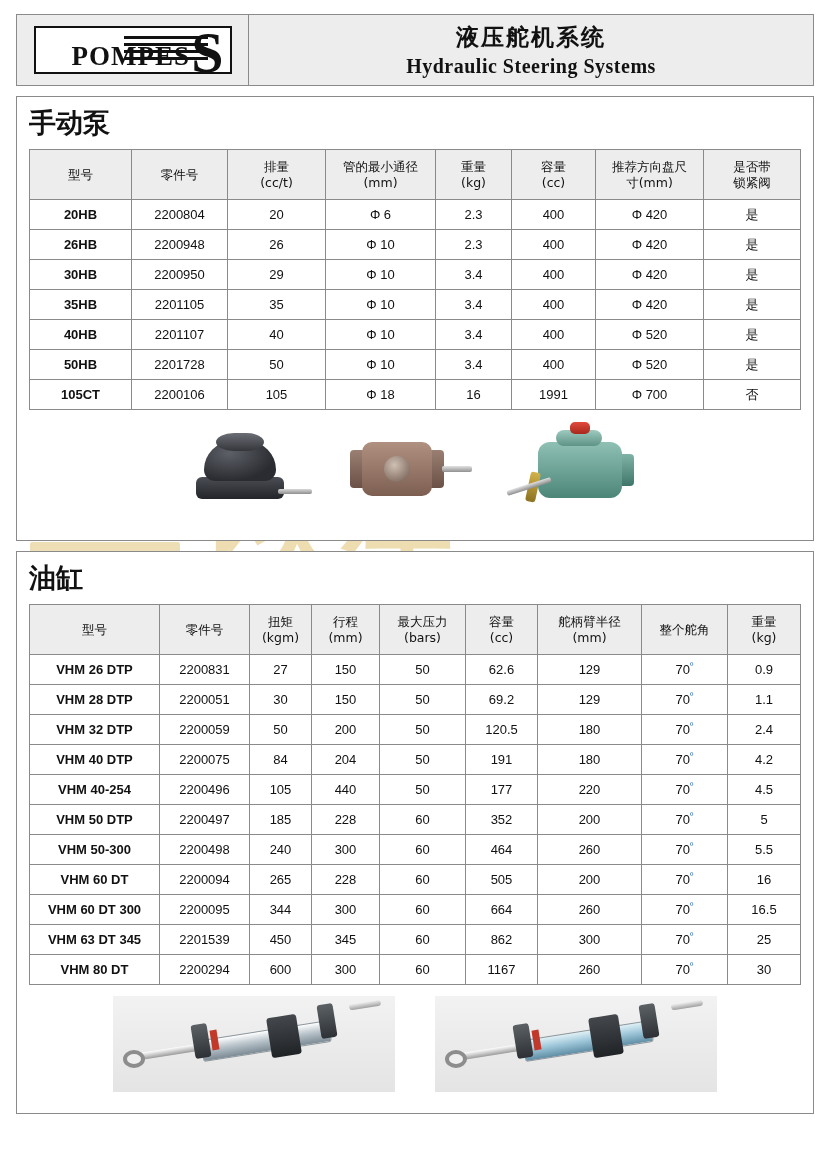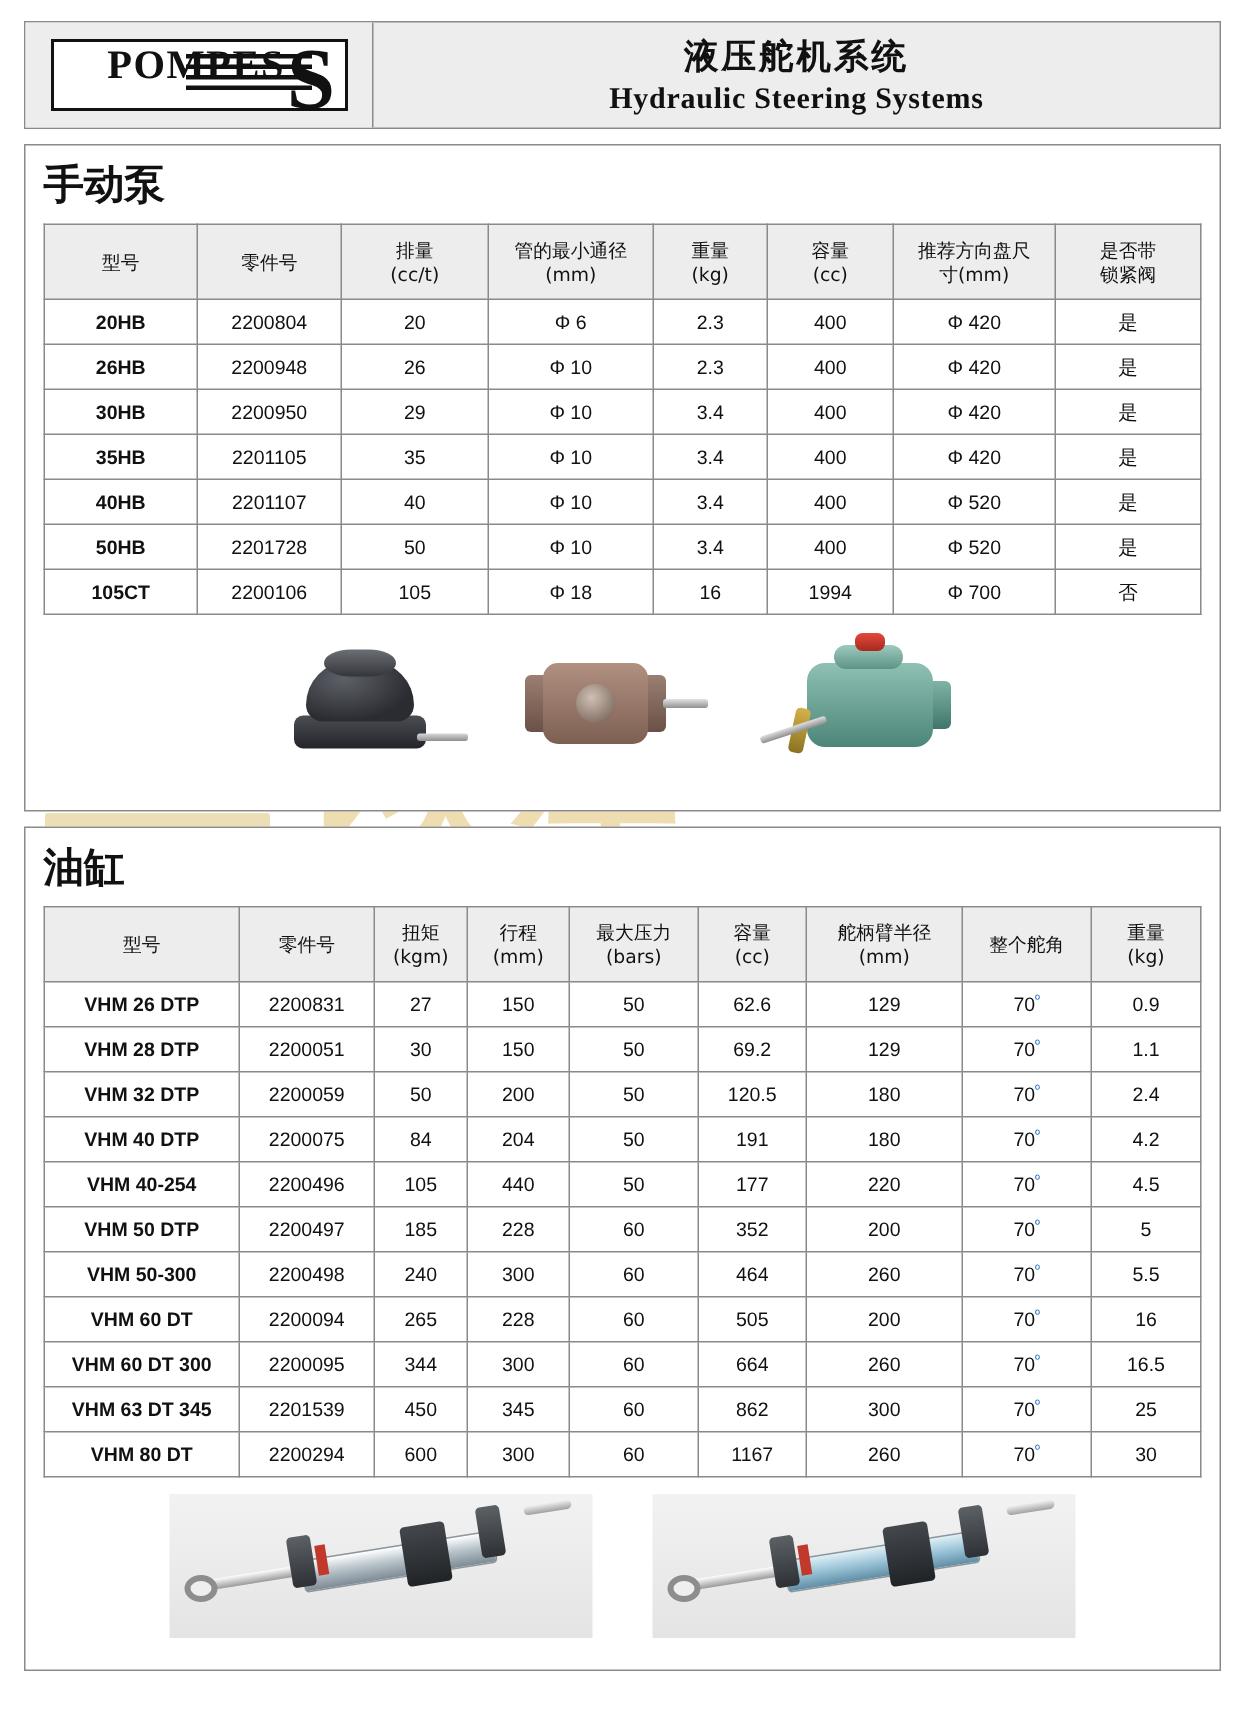--- a/index.html
+++ b/index.html
@@ -36,21 +36,21 @@
     align-items: center;
     justify-content: center;
     position: relative;
   }
   .logo-box {
     width: 198px; height: 48px;
     border: 2px solid #111;
     background: #fff;
     position: relative;
     display: flex;
-    align-items: flex-start;
+    align-items: flex-end;
     overflow: hidden;
     padding-left: 28px;
   }
   .logo-text {
     font-family: "Liberation Serif", serif;
     font-weight: bold;
     font-size: 27px;
     letter-spacing: 1px;
     padding-left: 8px;
     color: #111;
@@ -493,21 +493,21 @@
           <td>400</td>
           <td>Φ 520</td>
           <td>是</td>
         </tr>
         <tr>
           <td class="model">105CT</td>
           <td>2200106</td>
           <td>105</td>
           <td>Φ 18</td>
           <td>16</td>
-          <td>1994</td>
+          <td>1991</td>
           <td>Φ 700</td>
           <td>否</td>
         </tr>
       </tbody>
     </table>
 
     <div class="img-strip">
       <div class="pump1">
         <div class="base"></div>
           <div class="body"></div>

